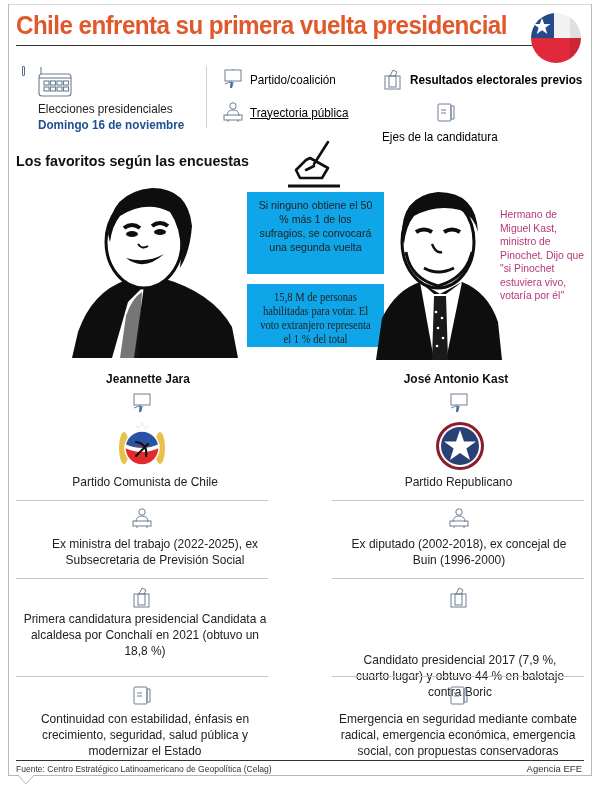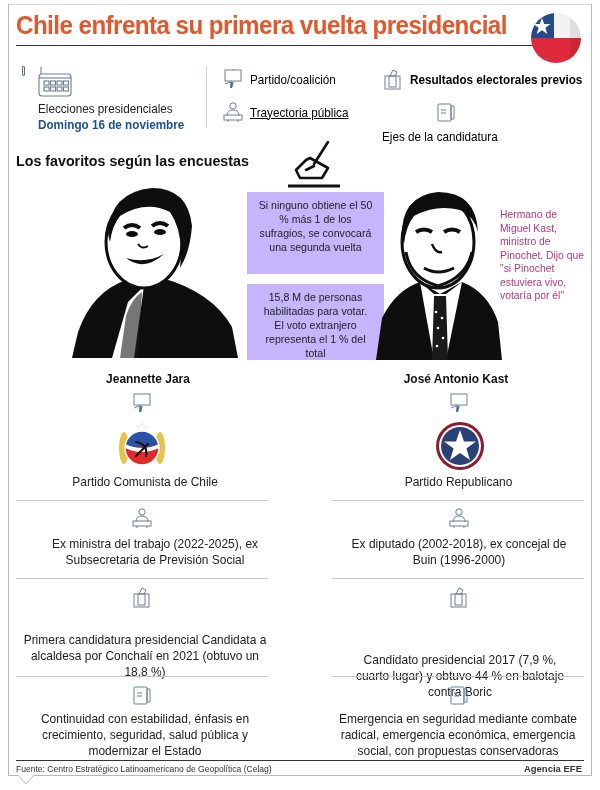--- a/index.html
+++ b/index.html
@@ -34,40 +34,40 @@
   .legend-item .lbl { transform: scaleX(0.9); transform-origin: left; display: inline-block; }
   .legend-item svg { flex: none; }
 
   
   .fav-heading { position: absolute; left: 16px; top: 152px; font-size: 15px; font-weight: bold; color: #111; white-space: nowrap; transform: scaleX(0.95); transform-origin: left; }
 
   .portrait { position: absolute; }
   .ballot-icon { position: absolute; left: 284px; top: 140px; width: 60px; height: 52px; }
 
   .info-box {
-    position: absolute; left: 247px; width: 137px; background: #c4b5fd;
+    position: absolute; left: 247px; width: 137px; background: #0ea5e9;
     font-size: 11.5px; line-height: 14px; text-align: center; color: #222; padding: 6px 6px;
   }
   .info-box span { display: inline-block; transform: scaleX(0.92); }
 
   .quote { position: absolute; left: 500px; top: 208px; width: 96px; font-size: 11.5px; line-height: 13.5px; color: #b4377b; }
   .quote span { display: inline-block; transform: scaleX(0.9); transform-origin: left; }
 
   .cand-name { position: absolute; font-size: 13px; font-weight: bold; color: #111; text-align: center; width: 260px; transform: scaleX(0.92); }
 
   .col-icon { position: absolute; }
   .party-logo { position: absolute; width: 52px; height: 52px; }
   .row-text { position: absolute; width: 270px; text-align: center; font-size: 13px; line-height: 16px; color: #222; }
   .row-text span { display: inline-block; transform: scaleX(0.92); }
 
   .sep { position: absolute; height: 1px; background: #c6c6c6; }
 
   .footer-rule { position: absolute; left: 16px; top: 760px; width: 568px; height: 1px; background: #333; }
   .source { position: absolute; left: 16px; top: 763px; font-size: 9.5px; color: #333; white-space: nowrap; transform: scaleX(0.9); transform-origin: left; }
-  .agency { position: absolute; right: 18px; top: 763px; font-size: 9.5px; color: #333; white-space: nowrap; font-weight: bold; }
+  .agency { position: absolute; right: 18px; top: 763px; font-size: 9.5px; color: #333; white-space: nowrap; }
 </style>
 </head>
 <body>
 
 <div class="frame-top"></div>
 <div class="frame"></div>
 <svg class="tail" viewBox="0 0 16 10">
   <polyline points="0,0 8,9 16,0" fill="#fff" stroke="#b8b8b8" stroke-width="1"></polyline>
 </svg>
 
@@ -172,21 +172,21 @@
   <path d="M36 52 Q38 10 80 6 Q116 6 120 44 Q118 70 108 86 Q112 50 98 30 Q74 18 48 34 Q40 44 38 60 Z" fill="#0e0e0e"></path>
   <path d="M52 46 q8 -6 16 0" stroke="#0e0e0e" stroke-width="4" fill="none"></path>
   <path d="M80 44 q8 -6 16 0" stroke="#0e0e0e" stroke-width="4" fill="none"></path>
   <ellipse cx="60" cy="52" rx="6" ry="3" fill="#0e0e0e"></ellipse>
   <ellipse cx="88" cy="50" rx="6" ry="3" fill="#0e0e0e"></ellipse>
   <path d="M54 76 Q72 90 92 72 Q74 82 54 76 Z" fill="#0e0e0e"></path>
   <path d="M66 62 q4 6 10 2" stroke="#0e0e0e" stroke-width="2" fill="none"></path>
 </svg>
 
 <div class="info-box" style="top:192px; height:82px;"><span>Si ninguno obtiene el 50 % más 1 de los sufragios, se convocará una segunda vuelta</span></div>
-<div class="info-box" style="top:284px; height:76px;"><span>15,8 M de personas habilitadas para votar. El voto extranjero representa el 1 % del total</span></div>
+<div class="info-box" style="top:284px; height:63px;font-family:Liberation Serif, serif;"><span>15,8 M de personas habilitadas para votar. El voto extranjero representa el 1 % del total</span></div>
 
 <svg class="portrait" style="left:376px; top:182px; width:126px; height:178px;" viewBox="0 0 126 178">
   <path d="M0 178 L6 136 Q20 108 44 100 L64 112 L86 100 Q112 110 122 140 L126 178 Z" fill="#0e0e0e"></path>
   <path d="M44 100 L58 178 L70 178 L86 100 L70 112 L58 112 Z" fill="#fff"></path>
   <path d="M58 114 L70 114 L72 178 L56 178 Z" fill="#1a1a1a"></path>
   <g fill="#fff">
       <circle cx="60" cy="130" r="1.3"></circle>
       <circle cx="66" cy="136" r="1.3"></circle>
       <circle cx="62" cy="146" r="1.3"></circle>
       <circle cx="67" cy="156" r="1.3"></circle>
@@ -289,21 +289,21 @@
     </g>
 </svg>
 <svg class="col-icon" style="left:448px; top:586px; width:22px; height:22px;" viewBox="0 0 22 22">
   <g fill="none" stroke="#6c7f94" stroke-width="1">
       <rect x="3" y="8" width="15" height="13"></rect>
       <rect x="7" y="8" width="7" height="11"></rect>
       <path d="M8 8 l3 -6 l4 2 l-2 4"></path>
     </g>
 </svg>
 
-<div class="row-text" style="left:10px; top:632px; width:270px;text-align:center;"><span>Primera candidatura presidencial Candidata a alcaldesa por Conchalí en 2021 (obtuvo un 18,8 %)</span></div>
+<div class="row-text" style="left:10px; top:611px; width:270px;text-align:center;"><span>Primera candidatura presidencial Candidata a alcaldesa por Conchalí en 2021 (obtuvo un 18,8 %)</span></div>
 <div class="row-text" style="left:340px; top:614px; width:240px;margin-top:38px;"><span>Candidato presidencial 2017 (7,9 %, cuarto lugar) y obtuvo 44 % en balotaje contra Boric</span></div>
 
 <div class="sep" style="left:16px; top:676px; width:252px;"></div>
 <div class="sep" style="left:332px; top:676px; width:252px;"></div>
 
 <svg class="col-icon" style="left:131px; top:684px; width:22px; height:22px;" viewBox="0 0 22 22">
   <g fill="none" stroke="#6c7f94" stroke-width="1">
       <rect x="3" y="3" width="13" height="17" rx="1"></rect>
       <line x1="6" y1="9" x2="11" y2="9"></line>
       <line x1="6" y1="12" x2="11" y2="12"></line>

